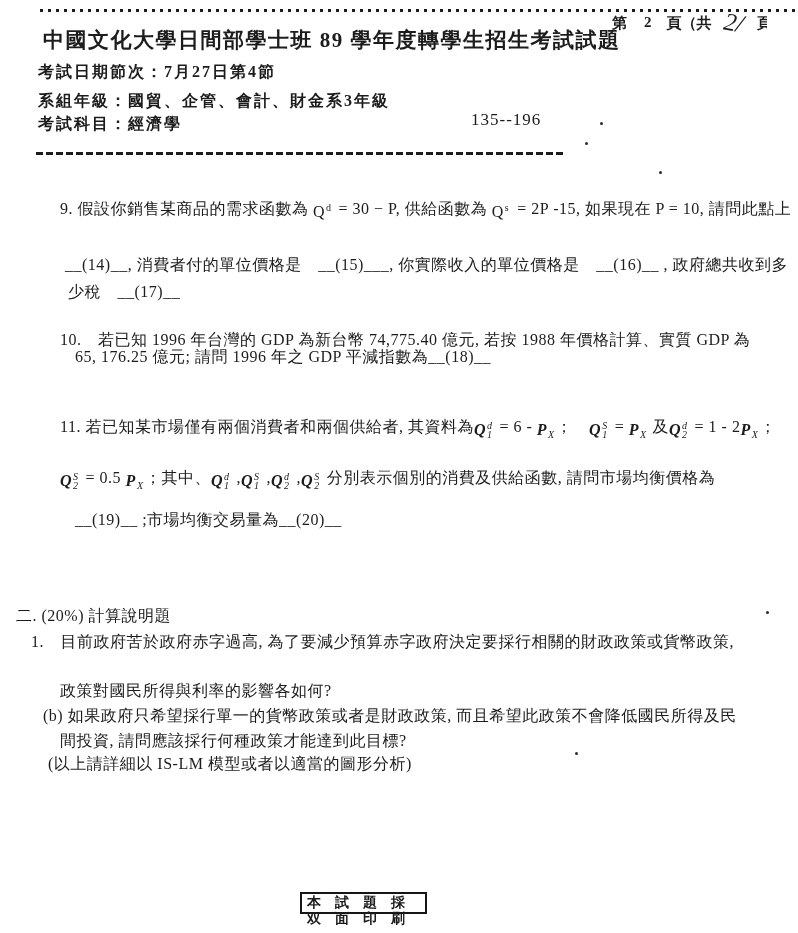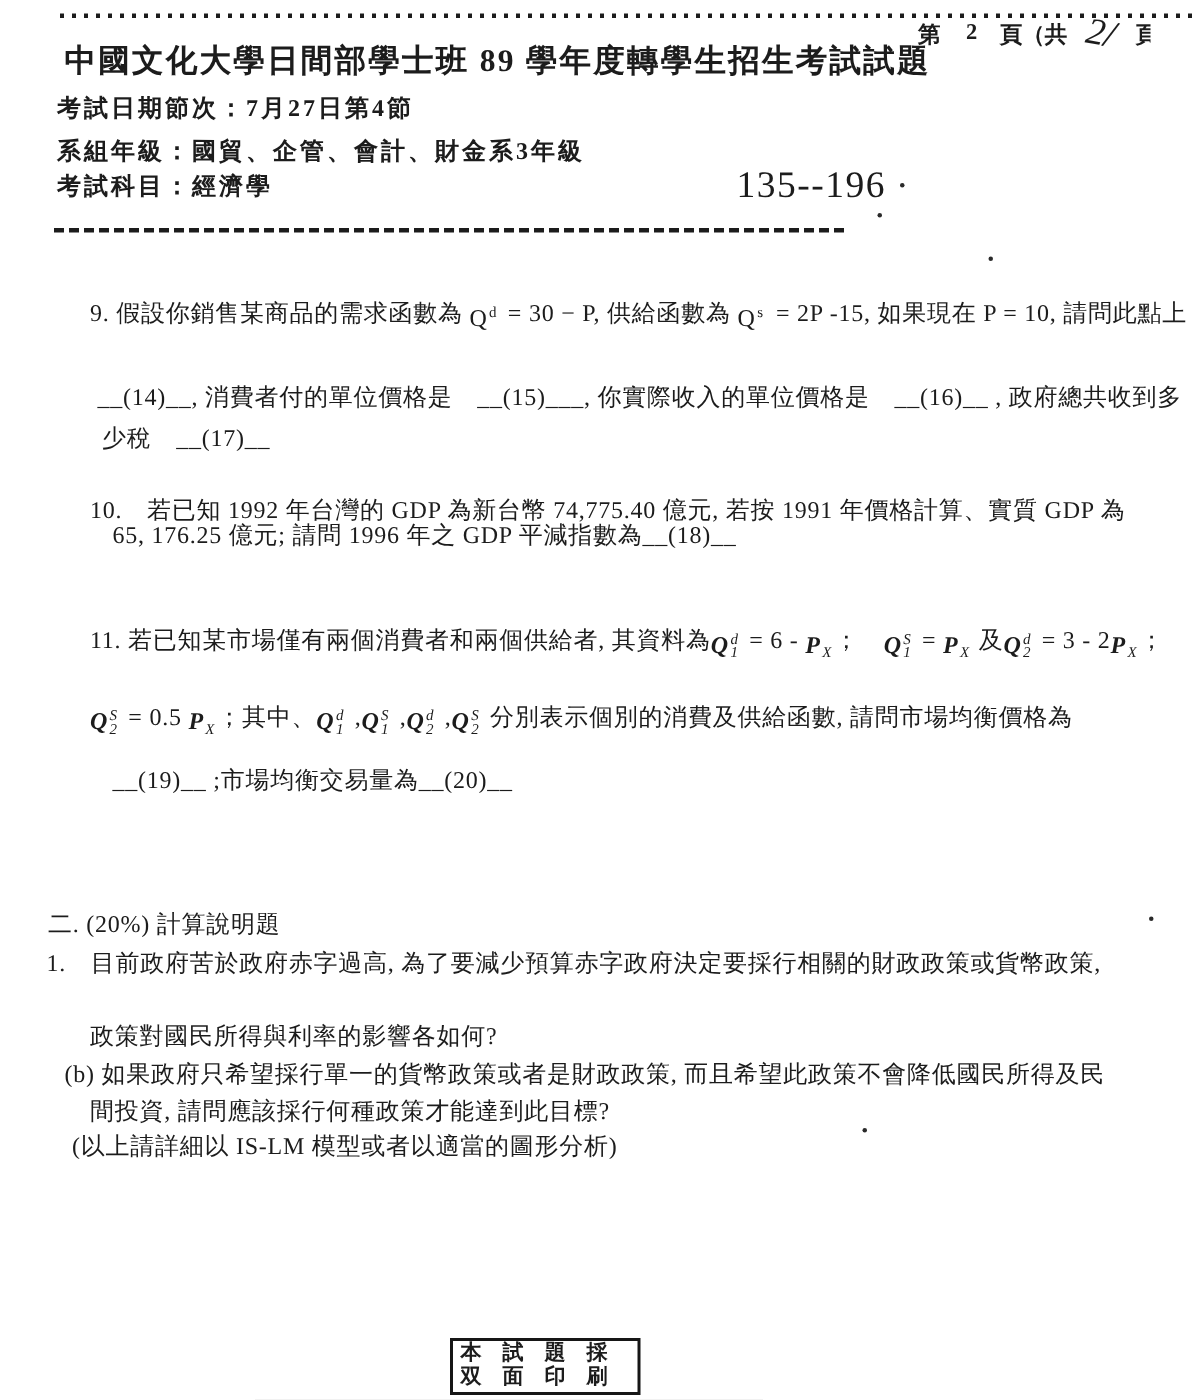--- a/index.html
+++ b/index.html
@@ -31,32 +31,32 @@
     display:inline-block;width:10px;overflow:hidden;margin-left:14px;white-space:nowrap;
   }
   .title{
     position:absolute;left:43px;top:26px;margin:0;font-size:21px;font-weight:bold;
     letter-spacing:1.5px;white-space:nowrap;
   }
   .hline{position:absolute;left:38px;font-size:16px;font-weight:bold;letter-spacing:2px;white-space:nowrap;}
   .hline.date{top:62px;}
   .hline.dept{top:91px;}
   .hline.subj{top:114px;}
-  .subj-code{position:absolute;left:491px;top:110px;font-size:25px;letter-spacing:1px;}
+  .subj-code{position:absolute;left:471px;top:110px;font-size:17px;letter-spacing:1px;}
   .bodyline{position:absolute;font-size:16px;letter-spacing:0.5px;white-space:nowrap;margin-left:32px;}
   
   .mm{display:inline-flex;vertical-align:-3px;}
   .mm .mb{font-size:16px;}
   .mm.it .mb{font-style:italic;font-weight:bold;}
   .mm .ss{display:inline-flex;flex-direction:column;justify-content:space-between;margin-left:1px;min-width:8px;}
   .mm .ss .sp,.mm .ss .sb{font-size:10px;line-height:9px;height:9px;font-style:italic;}
   .mm.up .ss .sp,.mm.up .ss .sb{font-style:normal;}
   .sec-line{position:absolute;font-size:16px;letter-spacing:0.5px;white-space:nowrap;}
   .stamp{
-    position:absolute;left:300px;top:892px;width:127px;height:38px;border:2px solid #161616;
+    position:absolute;left:300px;top:892px;width:127px;height:22px;border:2px solid #161616;
     box-sizing:border-box;display:flex;flex-direction:column;justify-content:space-between;
     padding:1px 5px;font-size:14px;font-weight:bold;line-height:16px;
   }
   .stamp .row{white-space:nowrap;}
   .speck{position:absolute;width:3px;height:3px;background:#2a2a2a;border-radius:50%;}
 </style>
 </head>
 <body>
 
 <div class="page">
@@ -91,21 +91,21 @@
         <span class="mb">Q</span>
         <span class="ss">
           <span class="sp">s</span>
           <span class="sb"></span>
         </span>
       </span><span> = 2P -15, 如果現在 P = 10, 請問此點上</span>
   </div>
   <div class="bodyline" style="left:33px;top:255px">__(14)__, 消費者付的單位價格是　__(15)___, 你實際收入的單位價格是　__(16)__ , 政府總共收到多</div>
   <div class="bodyline" style="left:36px;top:282px">少稅　__(17)__</div>
 
-  <div class="bodyline" style="left:28px;top:330px">10.　若已知 1992 年台灣的 GDP 為新台幣 74,775.40 億元, 若按 1991 年價格計算、實質 GDP 為</div>
+  <div class="bodyline" style="left:28px;top:330px">10.　若已知 1996 年台灣的 GDP 為新台幣 74,775.40 億元, 若按 1988 年價格計算、實質 GDP 為</div>
   <div class="bodyline" style="left:43px;top:347px">65, 176.25 億元; 請問 1996 年之 GDP 平減指數為__(18)__</div>
 
   <div class="bodyline" style="left:28px;top:417px">
     <span>11. 若已知某市場僅有兩個消費者和兩個供給者, 其資料為</span><span class="mm it">
         <span class="mb">Q</span>
         <span class="ss">
           <span class="sp">d</span>
           <span class="sb">1</span>
         </span>
       </span><span> = 6 - </span><span class="mm it">
@@ -125,21 +125,21 @@
         <span class="ss">
           <span class="sp"></span>
           <span class="sb">X</span>
         </span>
       </span><span> 及</span><span class="mm it">
         <span class="mb">Q</span>
         <span class="ss">
           <span class="sp">d</span>
           <span class="sb">2</span>
         </span>
-      </span><span> = 3 - 2</span><span class="mm it">
+      </span><span> = 1 - 2</span><span class="mm it">
         <span class="mb">P</span>
         <span class="ss">
           <span class="sp"></span>
           <span class="sb">X</span>
         </span>
       </span><span>；</span>
   </div>
   <div class="bodyline" style="left:28px;top:468px">
     <span class="mm it">
         <span class="mb">Q</span>
@@ -174,21 +174,21 @@
       </span><span> ,</span><span class="mm it">
         <span class="mb">Q</span>
         <span class="ss">
           <span class="sp">S</span>
           <span class="sb">2</span>
         </span>
       </span><span> 分別表示個別的消費及供給函數, 請問市場均衡價格為</span>
   </div>
   <div class="bodyline" style="left:43px;top:510px">__(19)__ ;市場均衡交易量為__(20)__</div>
 
-  <div class="sec-line" style="left:32px;top:606px">二. (20%) 計算說明題</div>
+  <div class="sec-line" style="left:16px;top:606px">二. (20%) 計算說明題</div>
   <div class="sec-line" style="left:31px;top:632px">1.　目前政府苦於政府赤字過高, 為了要減少預算赤字政府決定要採行相關的財政政策或貨幣政策,</div>
   <div class="sec-line" style="left:60px;top:681px">政策對國民所得與利率的影響各如何?</div>
   <div class="sec-line" style="left:43px;top:706px">(b) 如果政府只希望採行單一的貨幣政策或者是財政政策, 而且希望此政策不會降低國民所得及民</div>
   <div class="sec-line" style="left:60px;top:731px">間投資, 請問應該採行何種政策才能達到此目標?</div>
   <div class="sec-line" style="left:48px;top:754px">(以上請詳細以 IS-LM 模型或者以適當的圖形分析)</div>
 
   <div class="stamp">
     <div class="row">本　試　題　採</div>
     <div class="row">双　面　印　刷</div>
   </div>

